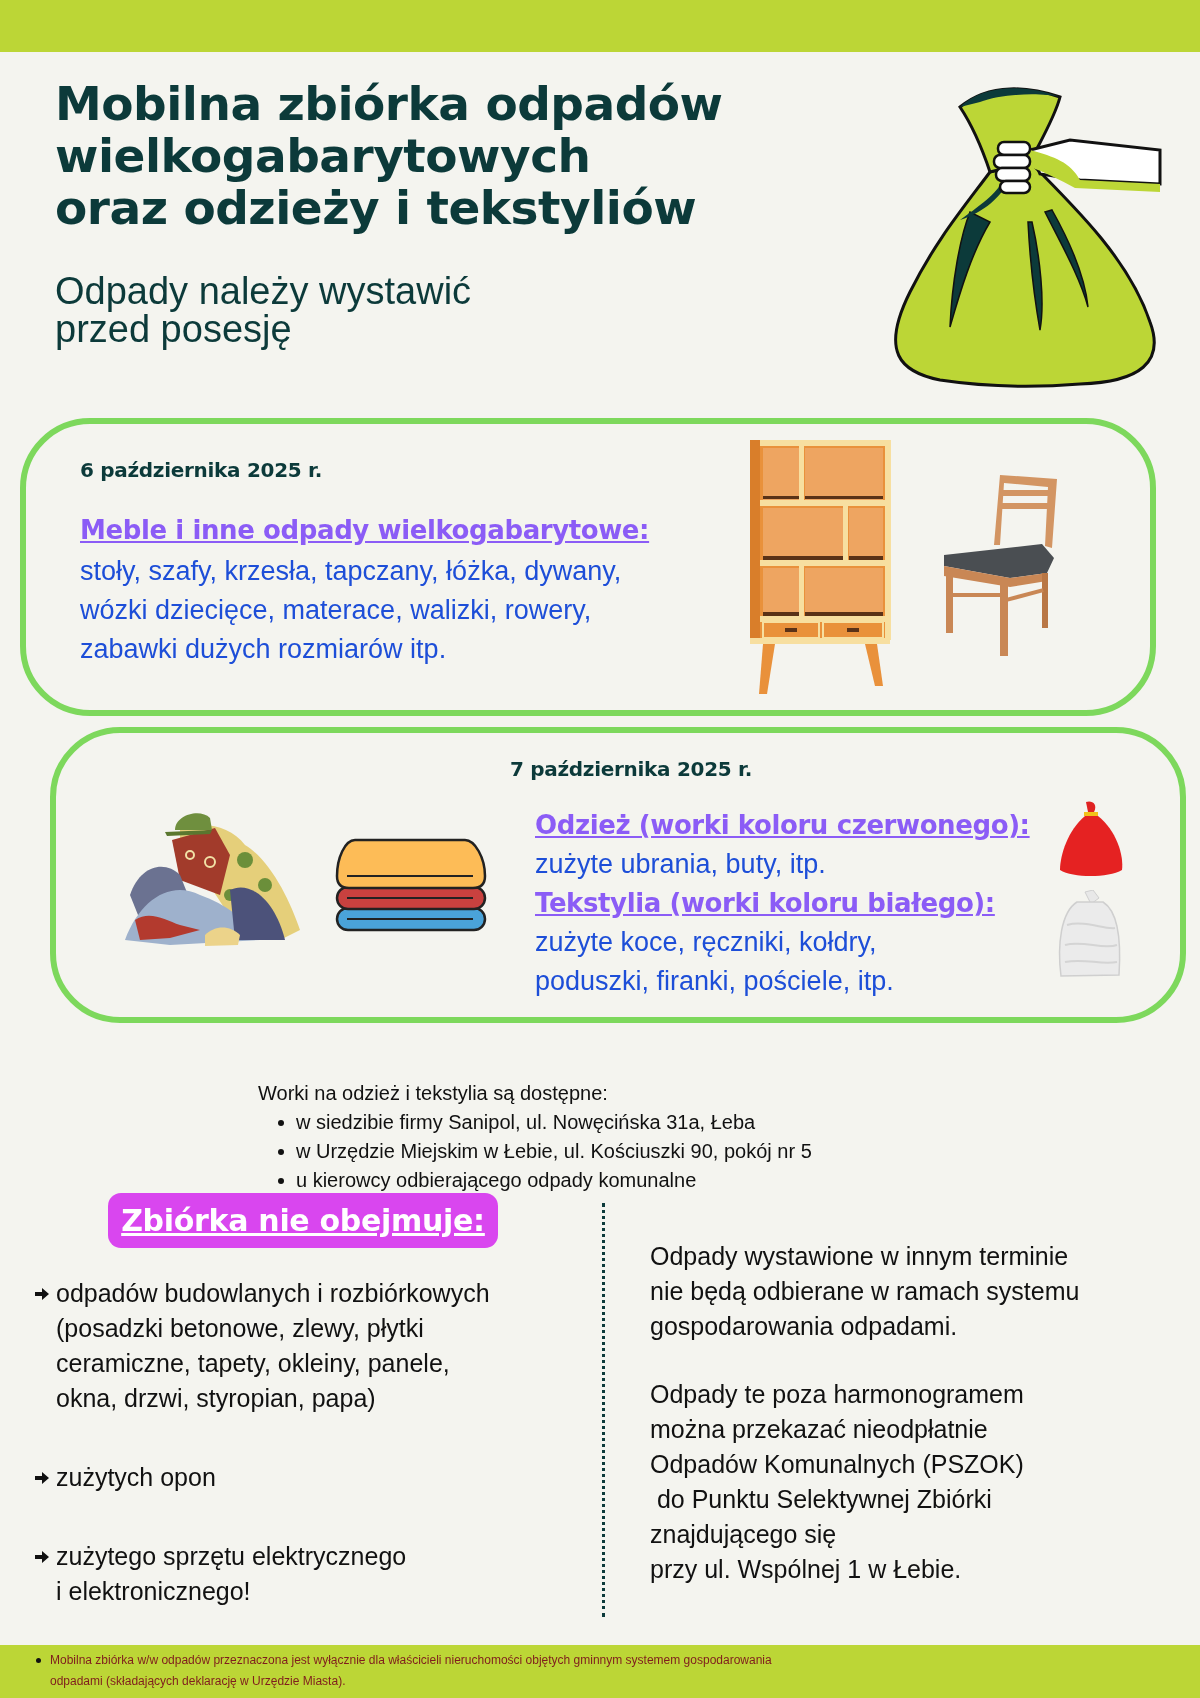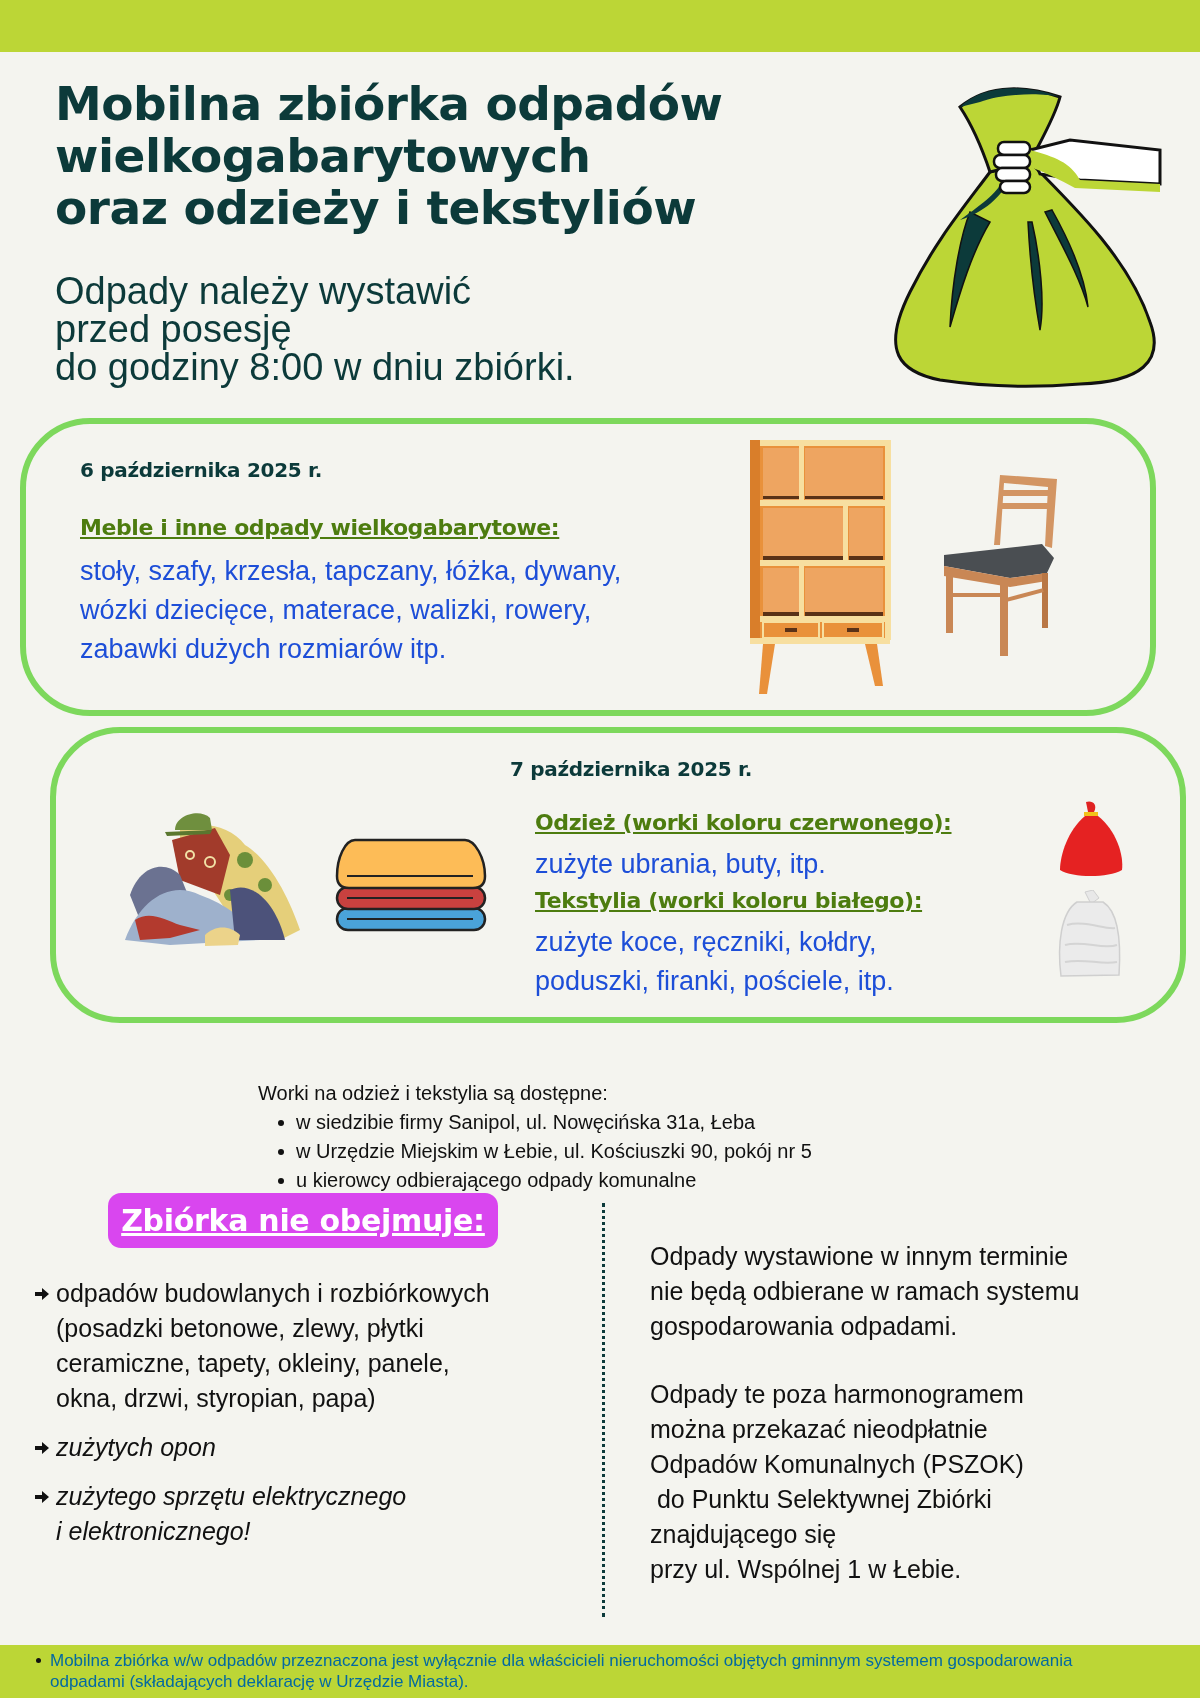--- a/index.html
+++ b/index.html
@@ -35,21 +35,21 @@
   }
   .box1 { left: 20px; top: 418px; width: 1136px; height: 298px; }
   .box2 { left: 50px; top: 727px; width: 1136px; height: 296px; }
 
   .date {
     position: absolute; font-family: "DejaVu Sans", sans-serif; font-weight: bold;
     font-size: 20px; color: #0c3a3a; letter-spacing: -0.3px;
   }
   .cat-heading {
     position: absolute; font-family: "DejaVu Sans", sans-serif; font-weight: bold;
-    font-size: 22px; text-decoration: underline; color: #4d7c0f; white-space: nowrap;
+    font-size: 26px; text-decoration: underline; color: #8b5cf6; white-space: nowrap;
     letter-spacing: -0.4px;
   }
   .cat-text {
     position: absolute; font-family: "Liberation Sans", sans-serif; font-size: 27px;
     line-height: 39px; color: #1d4ed8;
   }
   .cat-text span { display: block; white-space: nowrap; }
 
   .bags-info {
     position: absolute; left: 258px; top: 1040px; width: 700px;
@@ -66,36 +66,36 @@
     position: absolute; left: 108px; top: 1193px; width: 390px; height: 55px;
     background: #d946ef; border-radius: 13px;
     display: flex; align-items: center; justify-content: center;
     color: #fff; font-family: "DejaVu Sans", sans-serif; font-weight: bold;
     font-size: 30px; text-decoration: underline; letter-spacing: -0.3px;
   }
   .excl-list { position: absolute; left: 34px; top: 1276px; width: 560px; }
   .excl-item { position: relative; padding-left: 22px; font-size: 25px; line-height: 35px; color: #111; }
   .excl-item .arrow { position: absolute; left: 0; top: 10px; width: 16px; height: 16px; }
   .excl-item span.l { display: block; white-space: nowrap; }
-  .excl-item + .excl-item { margin-top: 14px; font-style: italic; }
+  .excl-item + .excl-item { margin-top: 44px; }
 
   .divider {
     position: absolute; left: 602px; top: 1203px; width: 0; height: 414px;
     border-left: 3px dotted #0c3a3a;
   }
   .right-text {
     position: absolute; left: 650px; font-size: 25px; line-height: 35px; color: #111;
   }
   .right-text span { display: block; white-space: pre; }
 
   .footer-bar {
     position: absolute; left: 0; top: 1645px; width: 1200px; height: 53px;
     background: #bcd636;
   }
-  .footer-bar ul { list-style: none; padding: 5px 0 0 50px; font-size: 17px; line-height: 21px; color: #0369a1; }
+  .footer-bar ul { list-style: none; padding: 5px 0 0 50px; font-size: 12px; line-height: 21px; color: #7f1d1d; }
   .footer-bar li { position: relative; }
   .footer-bar li::before {
     content: ""; position: absolute; left: -14px; top: 8px; width: 5px; height: 5px;
     border-radius: 50%; background: #111;
   }
   .footer-bar li span { display: block; white-space: nowrap; }
 </style>
 </head>
 <body>
 
@@ -103,21 +103,20 @@
 
 <h1 class="title">
   <span>Mobilna zbiórka odpadów</span>
   <span>wielkogabarytowych</span>
   <span>oraz odzieży i tekstyliów</span>
 </h1>
 
 <div class="subtitle">
   <span>Odpady należy wystawić</span>
   <span>przed posesję</span>
-  <span>do godziny 8:00 w dniu zbiórki.</span>
 </div>
 
 <svg class="bag-illustration" viewBox="0 0 290 330">
   <path d="M60 318 C 20 310, 0 290, 30 230 C 55 180, 80 150, 110 110 L 150 100 C 200 150, 250 200, 270 260 C 285 300, 260 320, 200 322 C 150 326, 100 324, 60 318 Z" fill="#bcd636" stroke="#111" stroke-width="3"></path>
   <path d="M110 110 C 100 80, 90 60, 80 45 C 110 20, 150 25, 180 35 C 175 55, 160 80, 150 100 Z" fill="#bcd636" stroke="#111" stroke-width="3"></path>
   <path d="M80 45 C 100 25, 140 20, 180 35 C 160 30, 120 32, 100 40 Z" fill="#0c3a3a"></path>
   <path d="M90 150 C 80 175, 72 220, 70 265 C 80 230, 92 190, 110 160 Z" fill="#0c3a3a" stroke="#111" stroke-width="1.5"></path>
   <path d="M148 160 C 150 200, 155 240, 160 268 C 165 240, 160 195, 152 160 Z" fill="#0c3a3a" stroke="#111" stroke-width="1.5"></path>
   <path d="M165 150 C 180 180, 200 215, 208 245 C 205 215, 190 180, 172 148 Z" fill="#0c3a3a" stroke="#111" stroke-width="1.5"></path>
   <path d="M125 115 C 118 130, 105 140, 80 158 C 105 150, 120 135, 130 118 Z" fill="#0c3a3a"></path>

